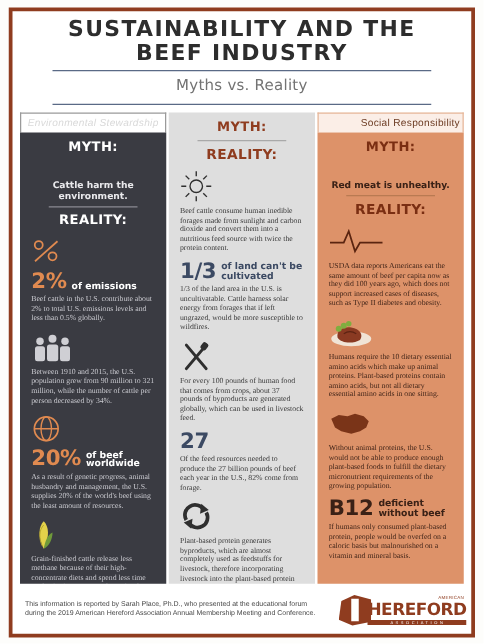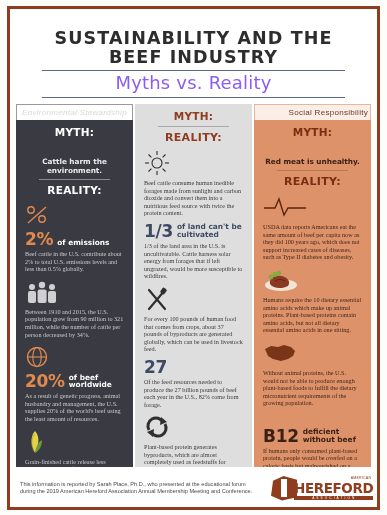--- a/index.html
+++ b/index.html
@@ -17,35 +17,35 @@
   }
   .frame {
     width: 100%; height: 100%;
     border: 3px solid #8f3c1f;
     background: #ffffff;
     display: flex; flex-direction: column;
     overflow: hidden;
   }
 
   
-  .header { padding: 20px 10px 2px 10px; text-align: center; flex: 0 0 auto; }
+  .header { padding: 6px 10px 2px 10px; text-align: center; flex: 0 0 auto; }
   .title {
     font-family: "DejaVu Sans", sans-serif;
     font-weight: 700;
     font-size: 17.5px;
     line-height: 19px;
     letter-spacing: 1.1px;
     color: #2d2d2d;
   }
   .rule { height: 1px; background: #5a6a86; margin: 3px 22px 0 22px; }
   .subtitle {
     font-family: "DejaVu Sans", sans-serif;
-    font-size: 18px;
+    font-size: 12px;
     line-height: 21px;
-    color: #8b5cf6;
+    color: #737373;
     padding: 1px 0 1px 0;
     letter-spacing: .2px;
   }
 
   
   .cols { flex: 1 1 auto; display: flex; padding: 4px 6px 0 6px; gap: 2px; min-height: 0; }
   .col { flex: 1 1 33.33%; display: flex; flex-direction: column; min-width: 0; }
 
   .col-head {
     text-align: center;
@@ -109,21 +109,21 @@
     font-weight: 700;
     font-size: 7.4px;
     line-height: 7.8px;
     padding-bottom: 1px;
   }
   .col-1 .stat-num { color: #e08a50; }
   .col-1 .stat-cap { color: #ffffff; }
   .col-2 .stat-num { color: #3c4a63; }
   .col-2 .stat-cap { color: #3c4a63; }
   .col-3 .stat-num { color: #3a2116; }
-  .col-3 .stat-cap { color: #3a2116; margin-top: 15px; }
+  .col-3 .stat-cap { color: #3a2116; }
 
   .body-text {
     font-family: "Liberation Serif", serif;
     font-size: 6.2px;
     line-height: 7.6px;
     margin-top: 2px;
   }
   .col-1 .body-text { color: #c9c9cf; }
   .col-2 .body-text { color: #3a3a3a; }
   .col-3 .body-text { color: #43261a; }

